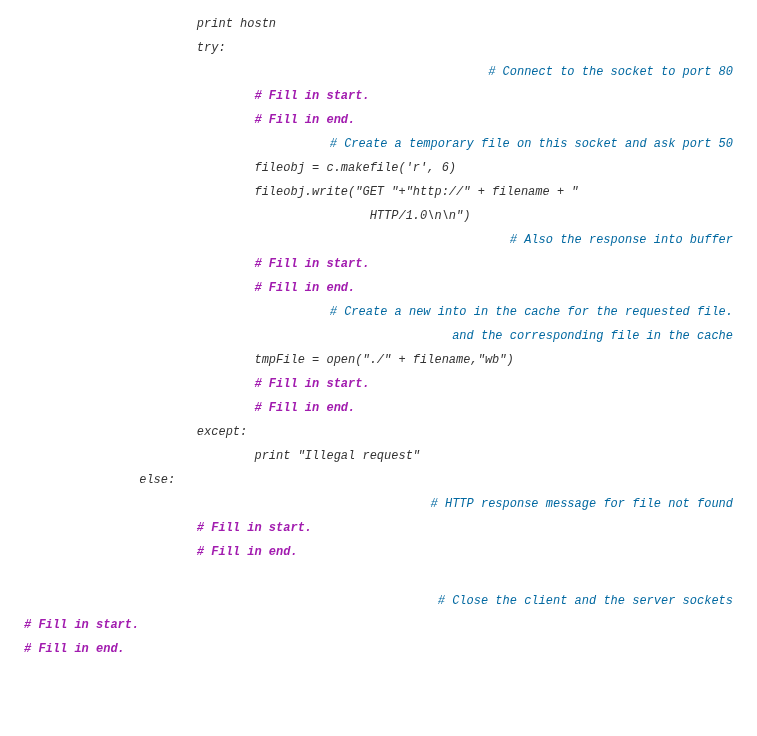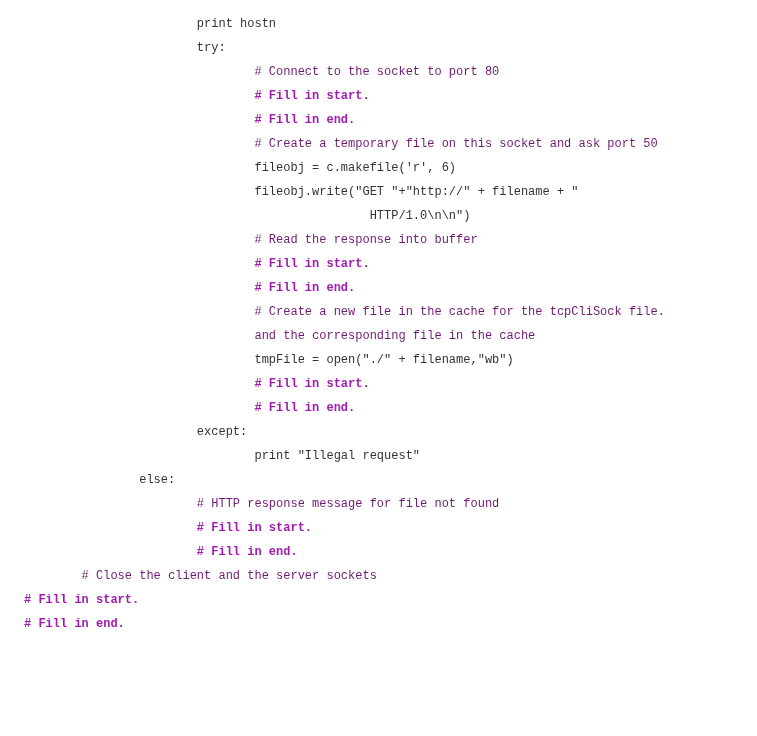--- a/index.html
+++ b/index.html
@@ -4,47 +4,47 @@
   <style>
     * { margin: 0; padding: 0; box-sizing: border-box; }
     body {
       background: #ffffff;
       font-family: Consolas, "Courier New", monospace;
       font-size: 12px;
       line-height: 2.0;
       padding: 12px 24px;
       color: #333333;
     }
-    .code-line { white-space: pre; }
-    .comment { color: #701a75; }
+    .code-line { white-space: pre; font-style: italic; }
+    .comment { color: #0369a1; text-align: right; }
     .fill { color: #a21caf; font-weight: bold; }
     .ind0 { padding-left: 0ch; }
-    .ind1 { padding-left: 8ch; }
+    .ind1 { padding-left: 8ch; margin-top: 25px; }
     .ind2 { padding-left: 16ch; }
     .ind3 { padding-left: 24ch; }
     .ind4 { padding-left: 32ch; }
     .ind6 { padding-left: 48ch; }
   </style>
 </head>
 <body>
 
 <div>
   <div class="code-line ind3">print hostn</div>
   <div class="code-line ind3">try:</div>
   <div class="code-line ind4 comment"># Connect to the socket to port 80</div>
   <div class="code-line ind4 fill"># Fill in start.</div>
   <div class="code-line ind4 fill"># Fill in end.</div>
   <div class="code-line ind4 comment"># Create a temporary file on this socket and ask port 50</div>
   <div class="code-line ind4">fileobj = c.makefile('r', 6)</div>
   <div class="code-line ind4">fileobj.write("GET "+"http://" + filename + "</div>
   <div class="code-line ind6">HTTP/1.0\n\n")</div>
-  <div class="code-line ind4 comment"># Read the response into buffer</div>
+  <div class="code-line ind4 comment"># Also the response into buffer</div>
   <div class="code-line ind4 fill"># Fill in start.</div>
   <div class="code-line ind4 fill"># Fill in end.</div>
-  <div class="code-line ind4 comment"># Create a new file in the cache for the tcpCliSock file.</div>
+  <div class="code-line ind4 comment"># Create a new into in the cache for the requested file.</div>
   <div class="code-line ind4 comment">and the corresponding file in the cache</div>
   <div class="code-line ind4">tmpFile = open("./" + filename,"wb")</div>
   <div class="code-line ind4 fill"># Fill in start.</div>
   <div class="code-line ind4 fill"># Fill in end.</div>
   <div class="code-line ind3">except:</div>
   <div class="code-line ind4">print "Illegal request"</div>
   <div class="code-line ind2">else:</div>
   <div class="code-line ind3 comment"># HTTP response message for file not found</div>
   <div class="code-line ind3 fill"># Fill in start.</div>
   <div class="code-line ind3 fill"># Fill in end.</div>

